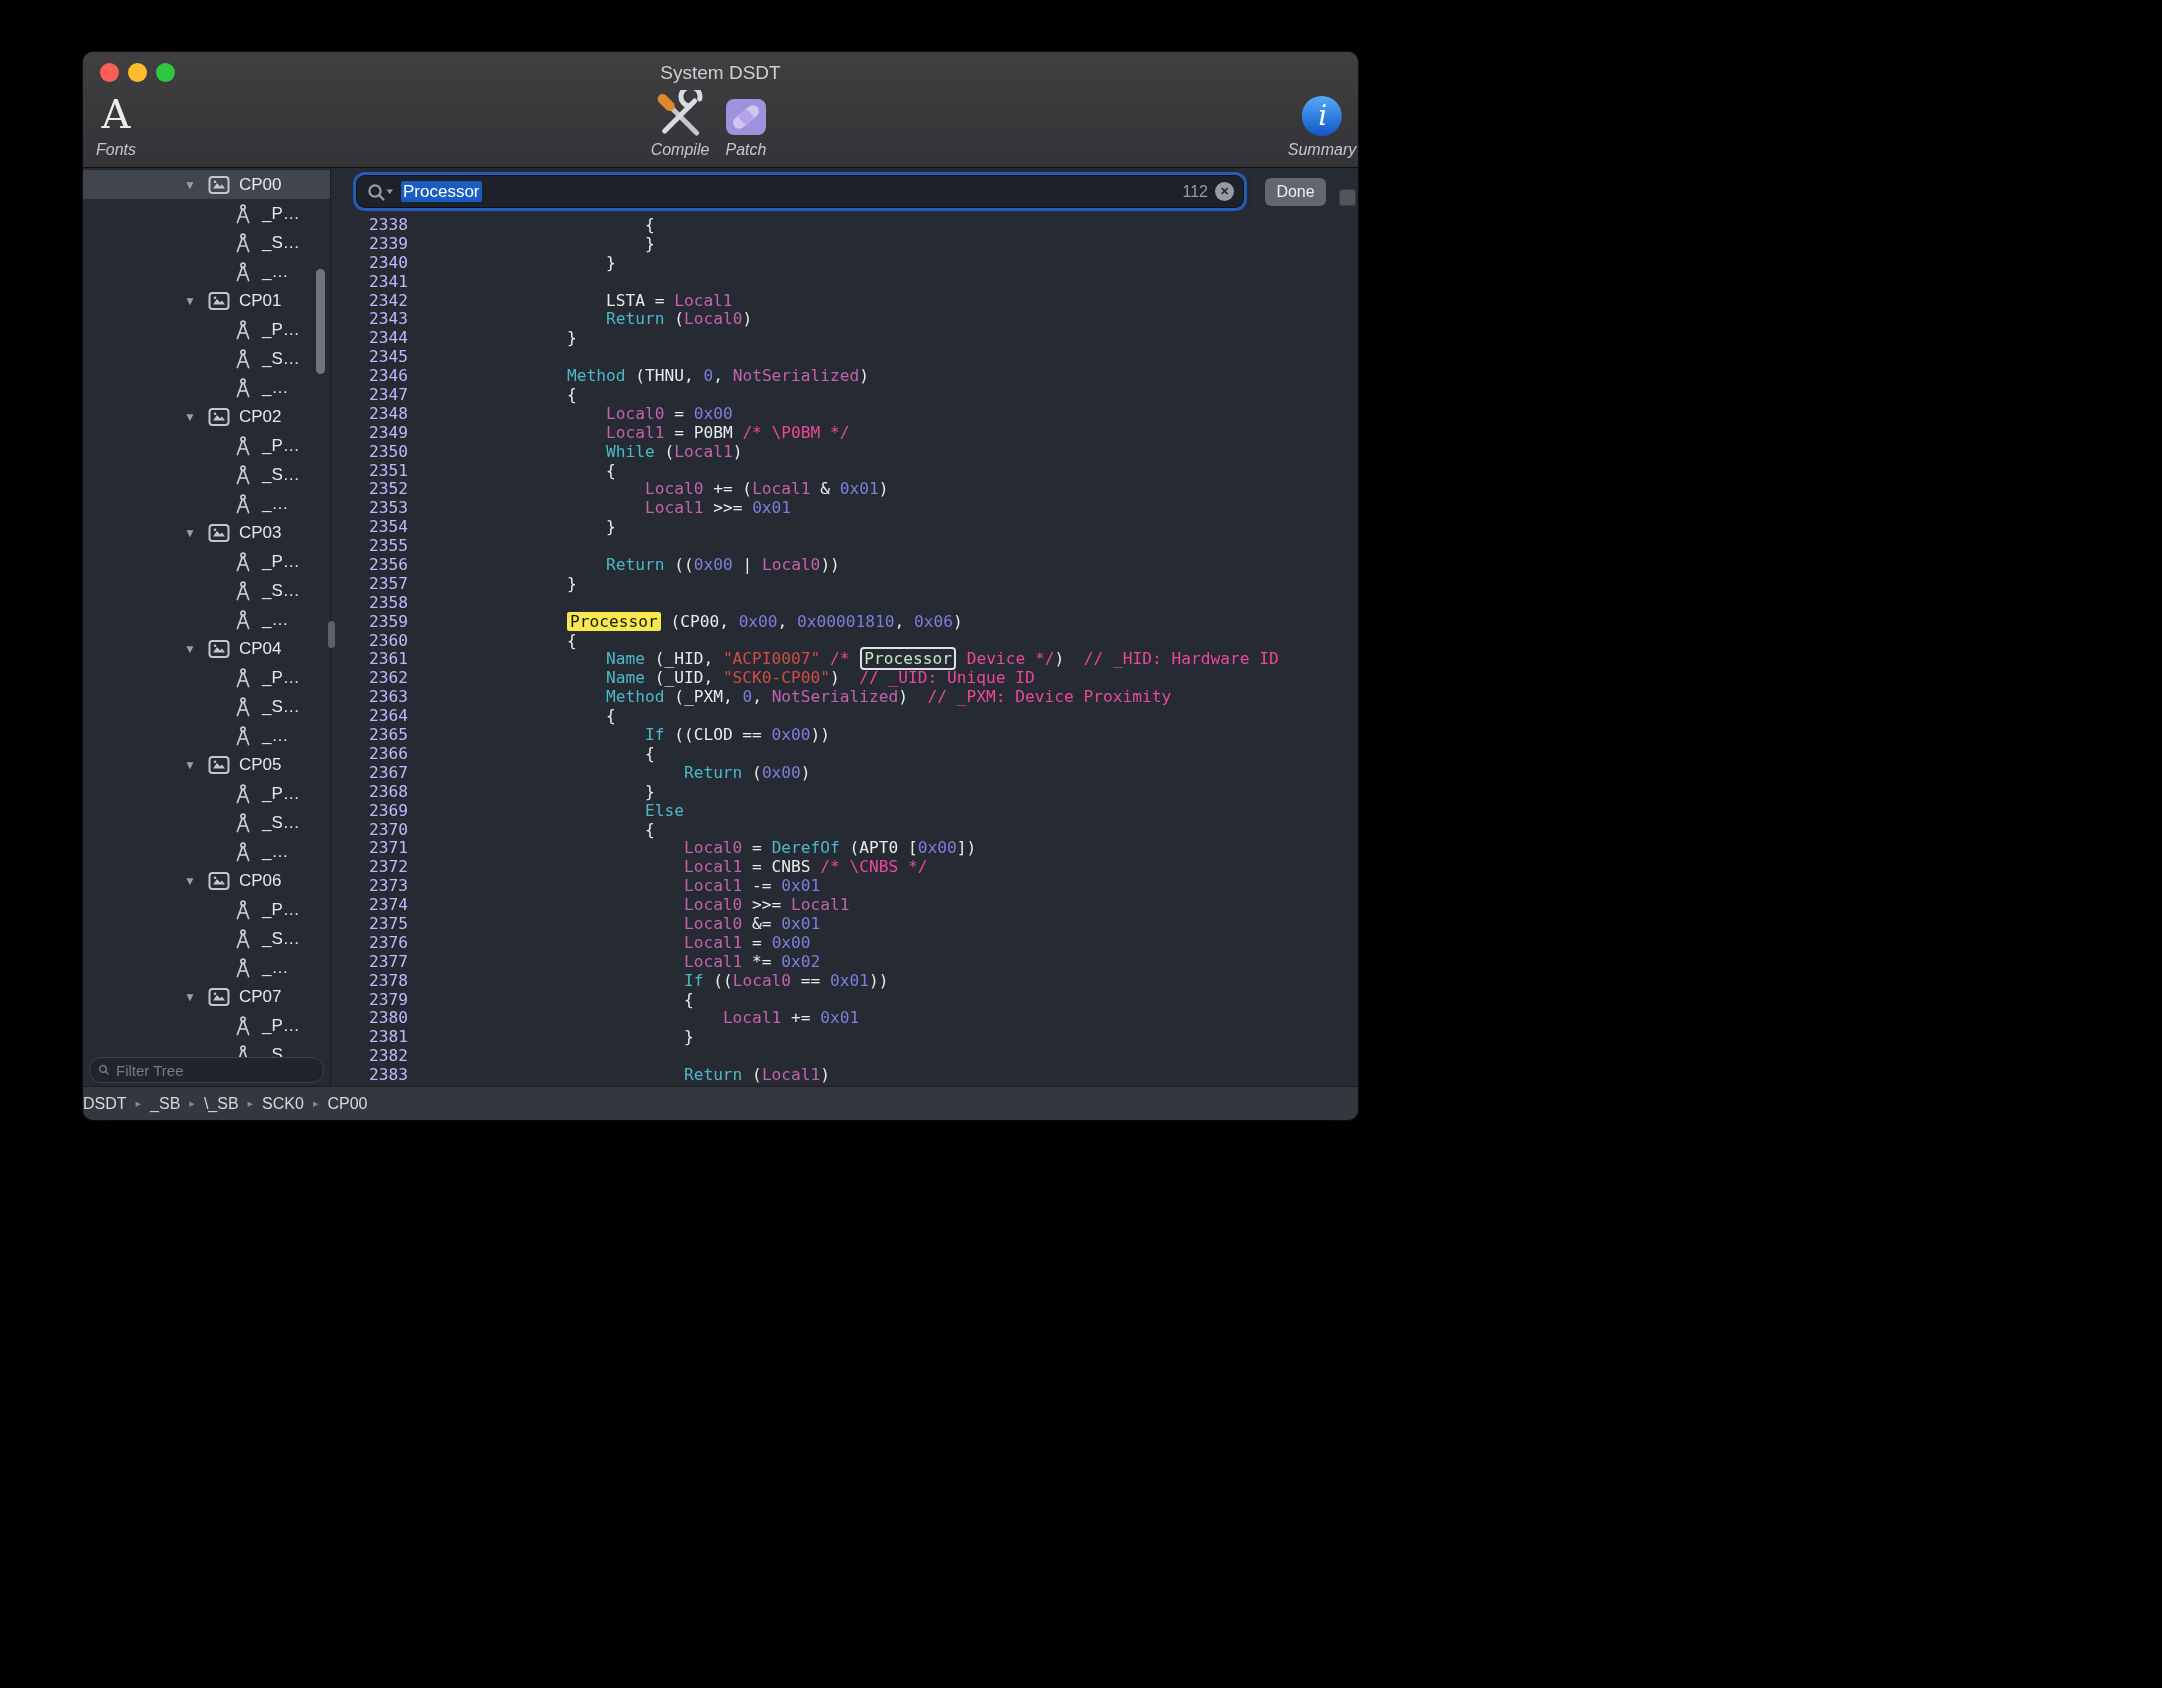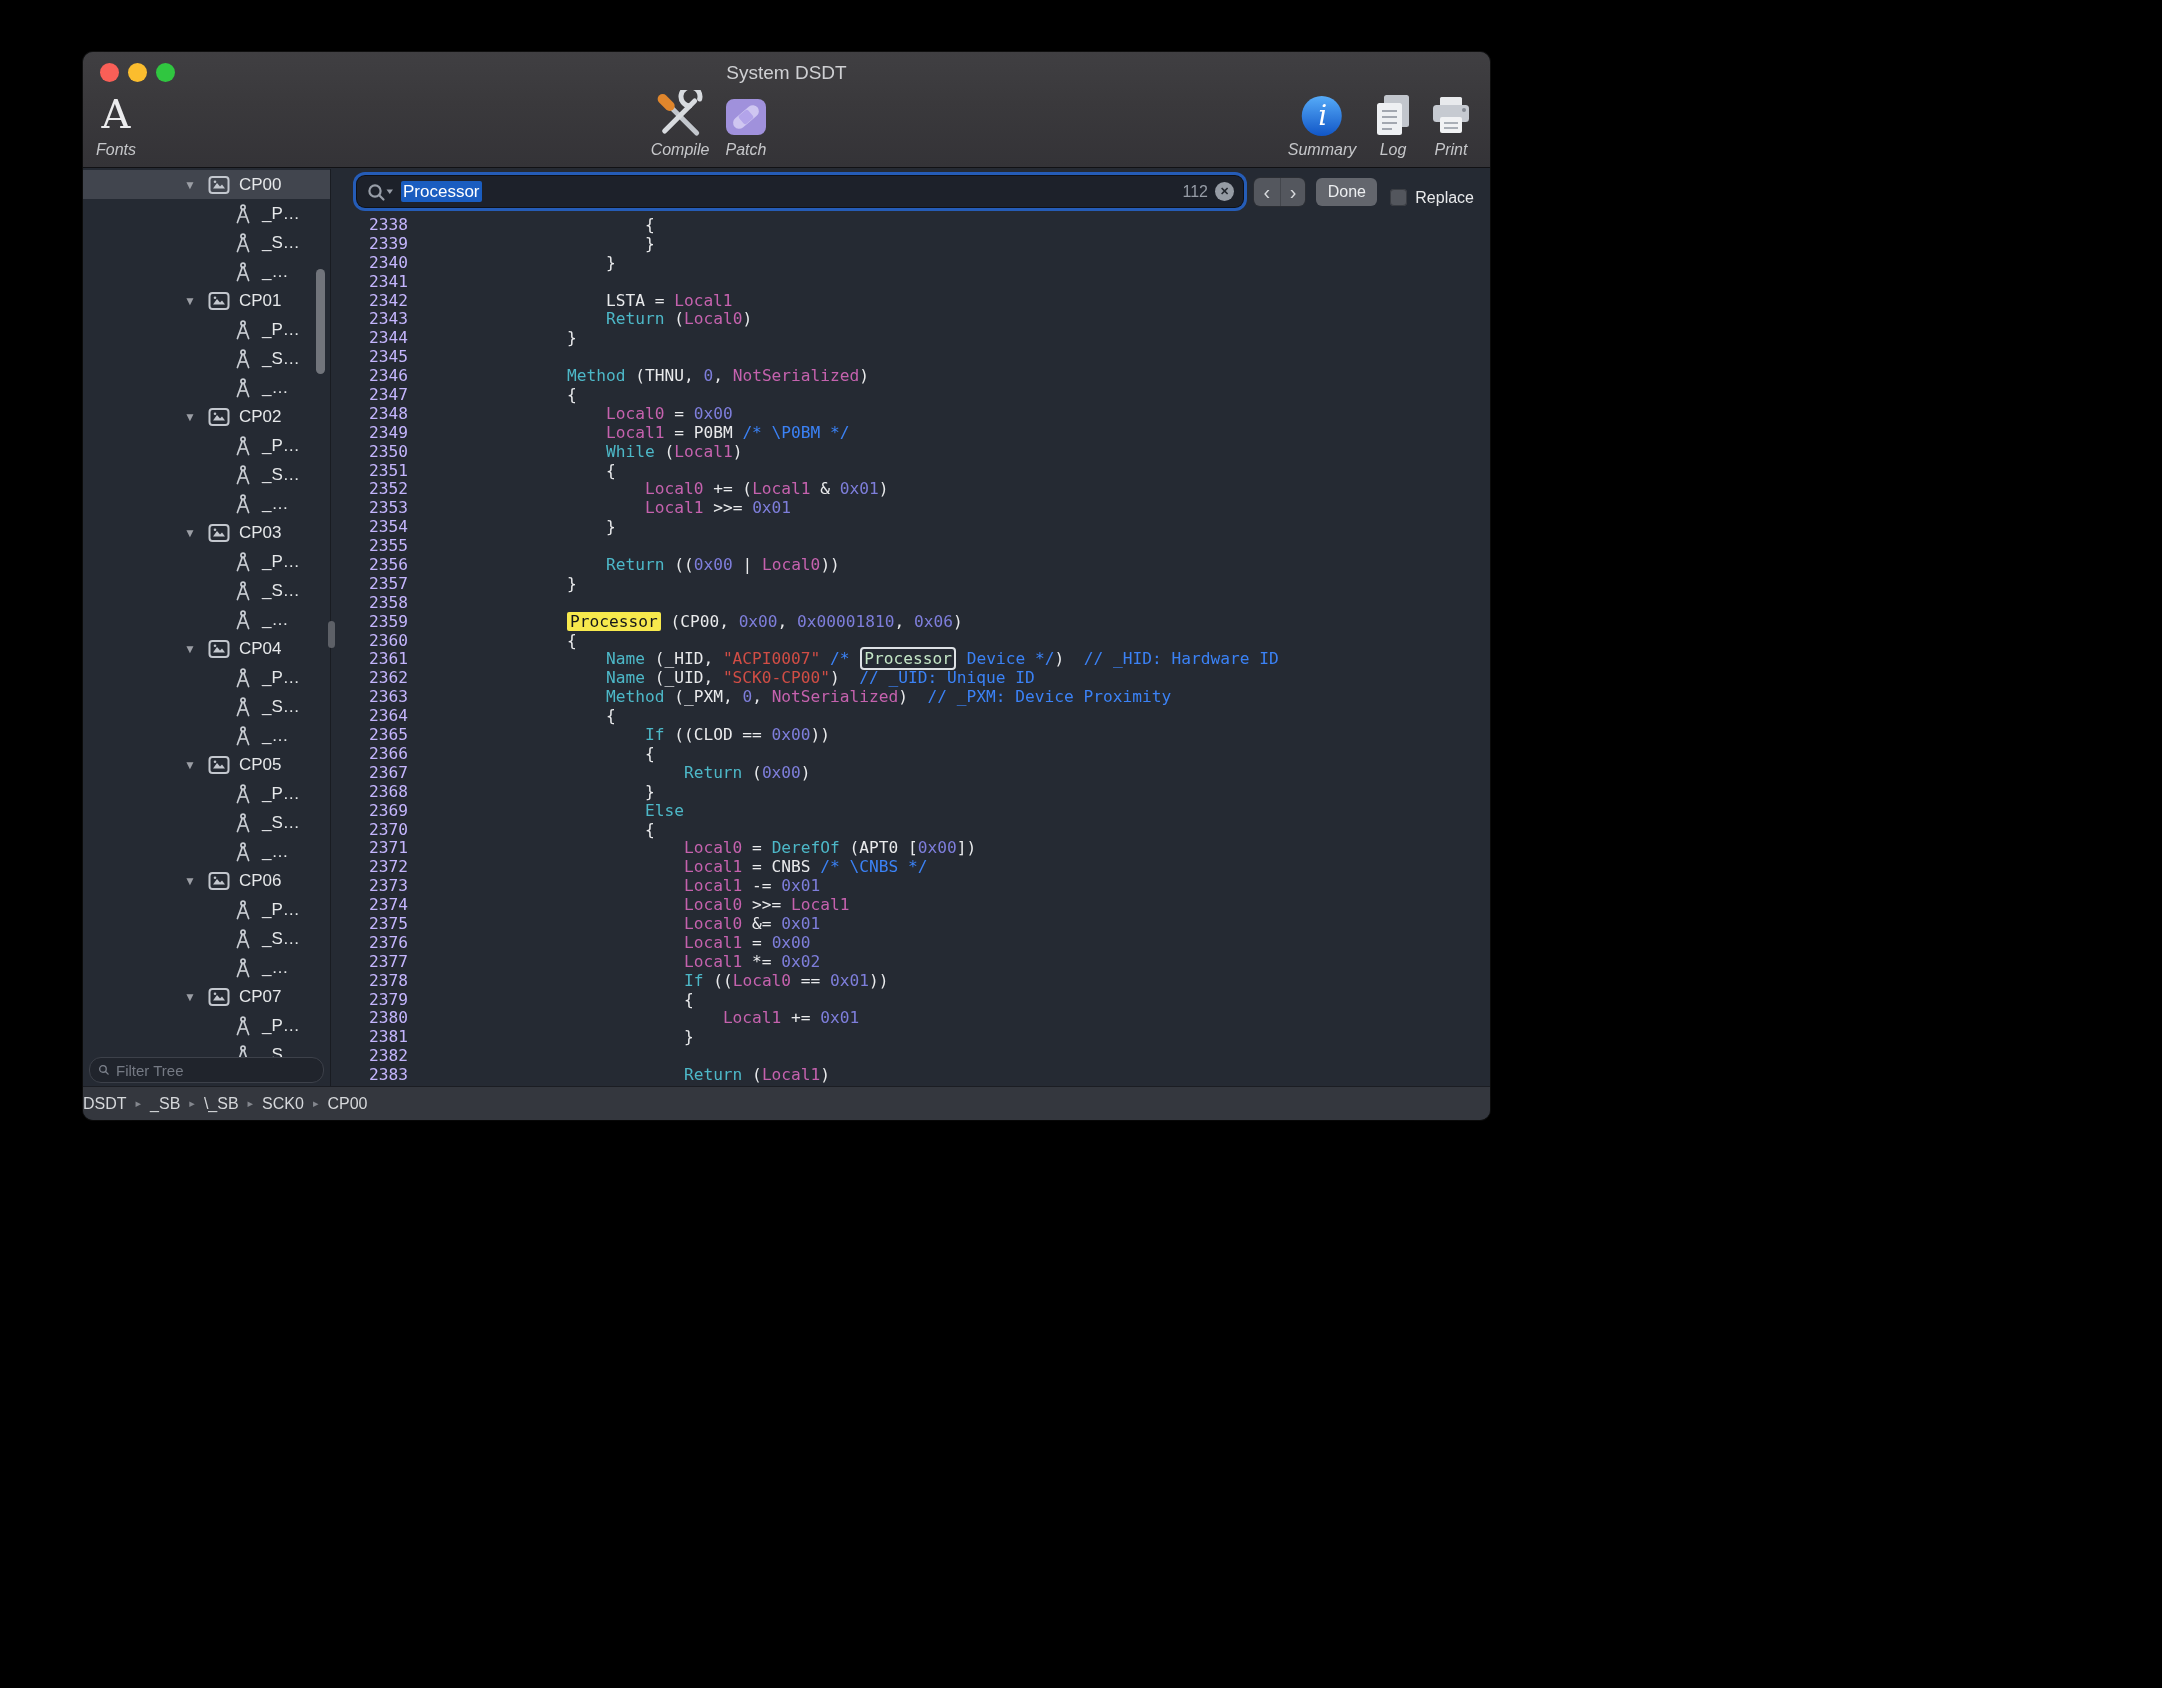--- a/index.html
+++ b/index.html
@@ -1,19 +1,19 @@
 <!DOCTYPE html>
 <html><head>
 <meta charset="utf-8">
 <style>
   * { margin:0; padding:0; box-sizing:border-box; }
   html,body { width:2162px; height:1688px; background:#000; font-family:"Liberation Sans", sans-serif; }
   .stage { position:relative; width:2162px; height:1688px; background:#000; overflow:hidden; }
 
-  .window { position:absolute; left:83px; top:52px; width:1407px; height:1068px;
+  .window { position:absolute; left:83px; top:52px; width:1275px; height:1068px;
     border-radius:10px; background:#252a33; overflow:hidden;
     box-shadow:0 34px 90px rgba(0,0,0,.75), 0 0 0 1px rgba(255,255,255,.07); }
 
   
   .titlebar { position:absolute; top:0; left:0; right:0; height:116px;
     background:linear-gradient(180deg,#403f42 0%,#3a393c 45%,#343337 100%);
     border-bottom:1px solid #111114; }
   .traffic { position:absolute; top:11px; left:17px; display:flex; gap:9px; }
   .tl { width:19px; height:19px; border-radius:50%; display:inline-block; }
   .tl.red{background:#f95f57}.tl.yellow{background:#fbbd2e}.tl.green{background:#30c640}
@@ -75,21 +75,21 @@
   .code { position:absolute; top:45px; left:0; right:0; bottom:0; overflow:hidden;
     padding-top:2px; font-family:"DejaVu Sans Mono","Liberation Mono",monospace;
     font-size:16.2px; line-height:18.9px; white-space:pre; }
   .code-line { display:flex; height:18.9px; }
   .lnum { flex:0 0 80px; text-align:right; padding-right:3px; color:#c4b5fd; }
   .ltext { flex:1; color:#e9eaec; }
   .t-p { color:#e9eaec; }
   .t-k { color:#4db8c8; }
   .t-l { color:#c562ae; }
   .t-n { color:#7e7edb; }
-  .t-c { color:#3b82f6; }
+  .t-c { color:#ec4899; }
   .t-s { color:#d04d45; }
   .t-hl { background:#f7e94d; color:#14161a; border-radius:2px; padding:0 3px; }
   .t-box { color:#c4e6c6; border:2px solid #dde1e5; border-radius:4px; padding:0 2px; margin:0 1px; }
 
   
   .statusbar { position:absolute; bottom:0; left:0; right:0; height:34px;
     background:#34373e; border-top:1px solid #1b1d23; display:flex; align-items:center;
     }
   .breadcrumb { display:flex; align-items:center; gap:9px; }
   .crumb { font-size:16px; color:#d6d8db; }

